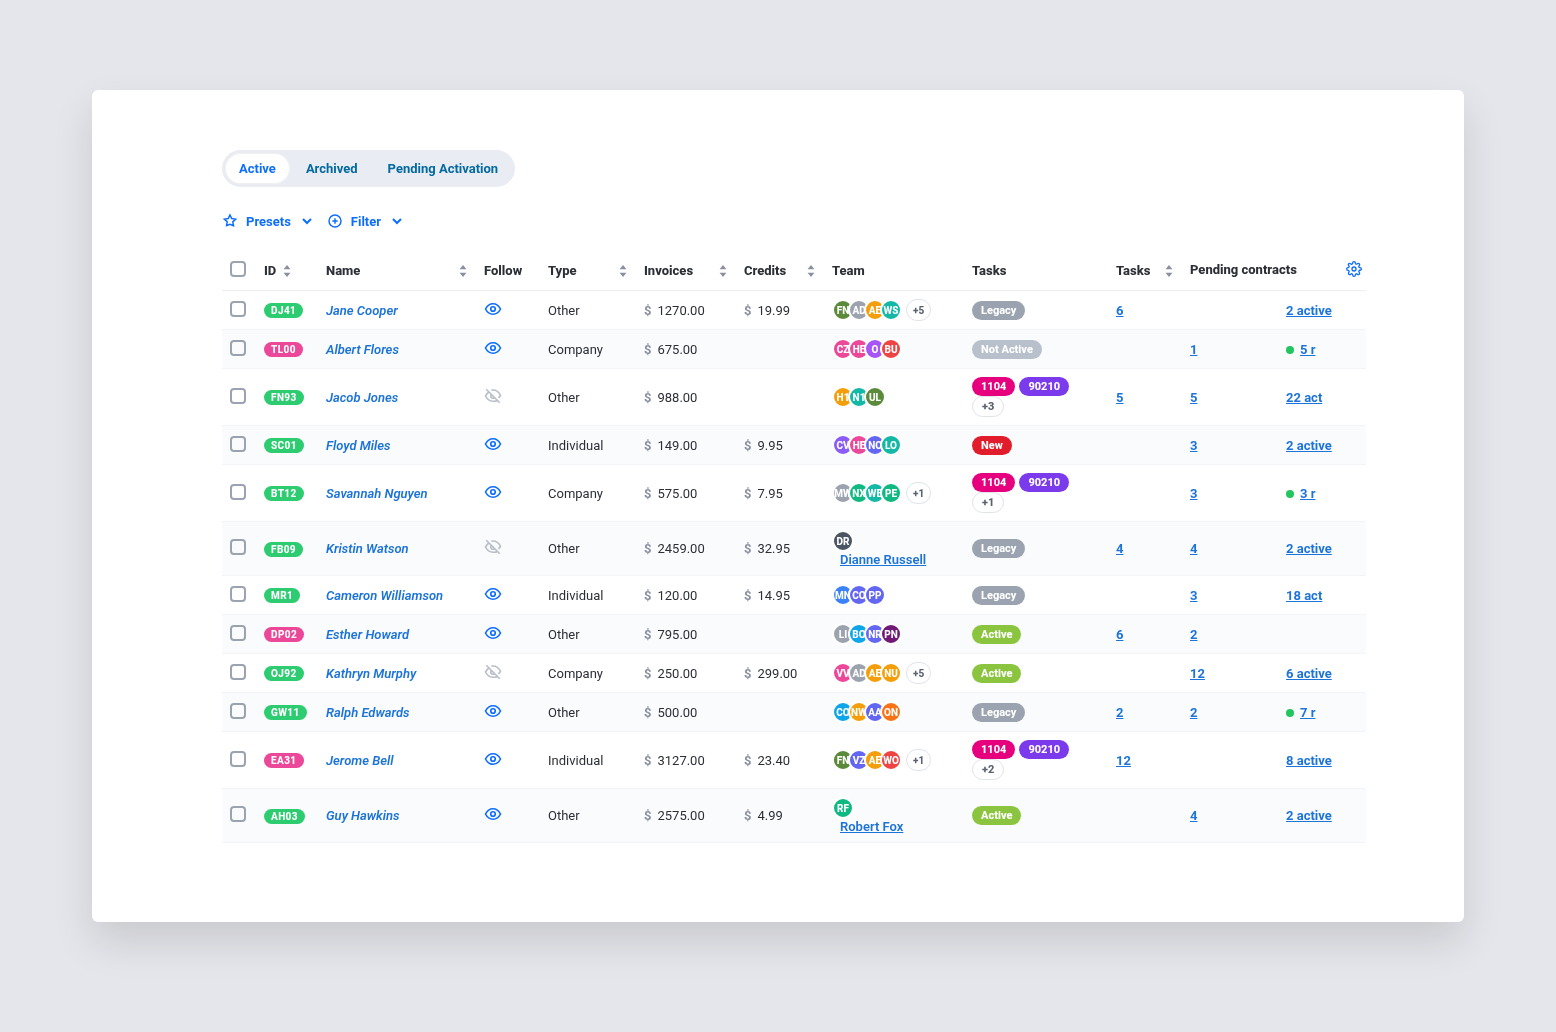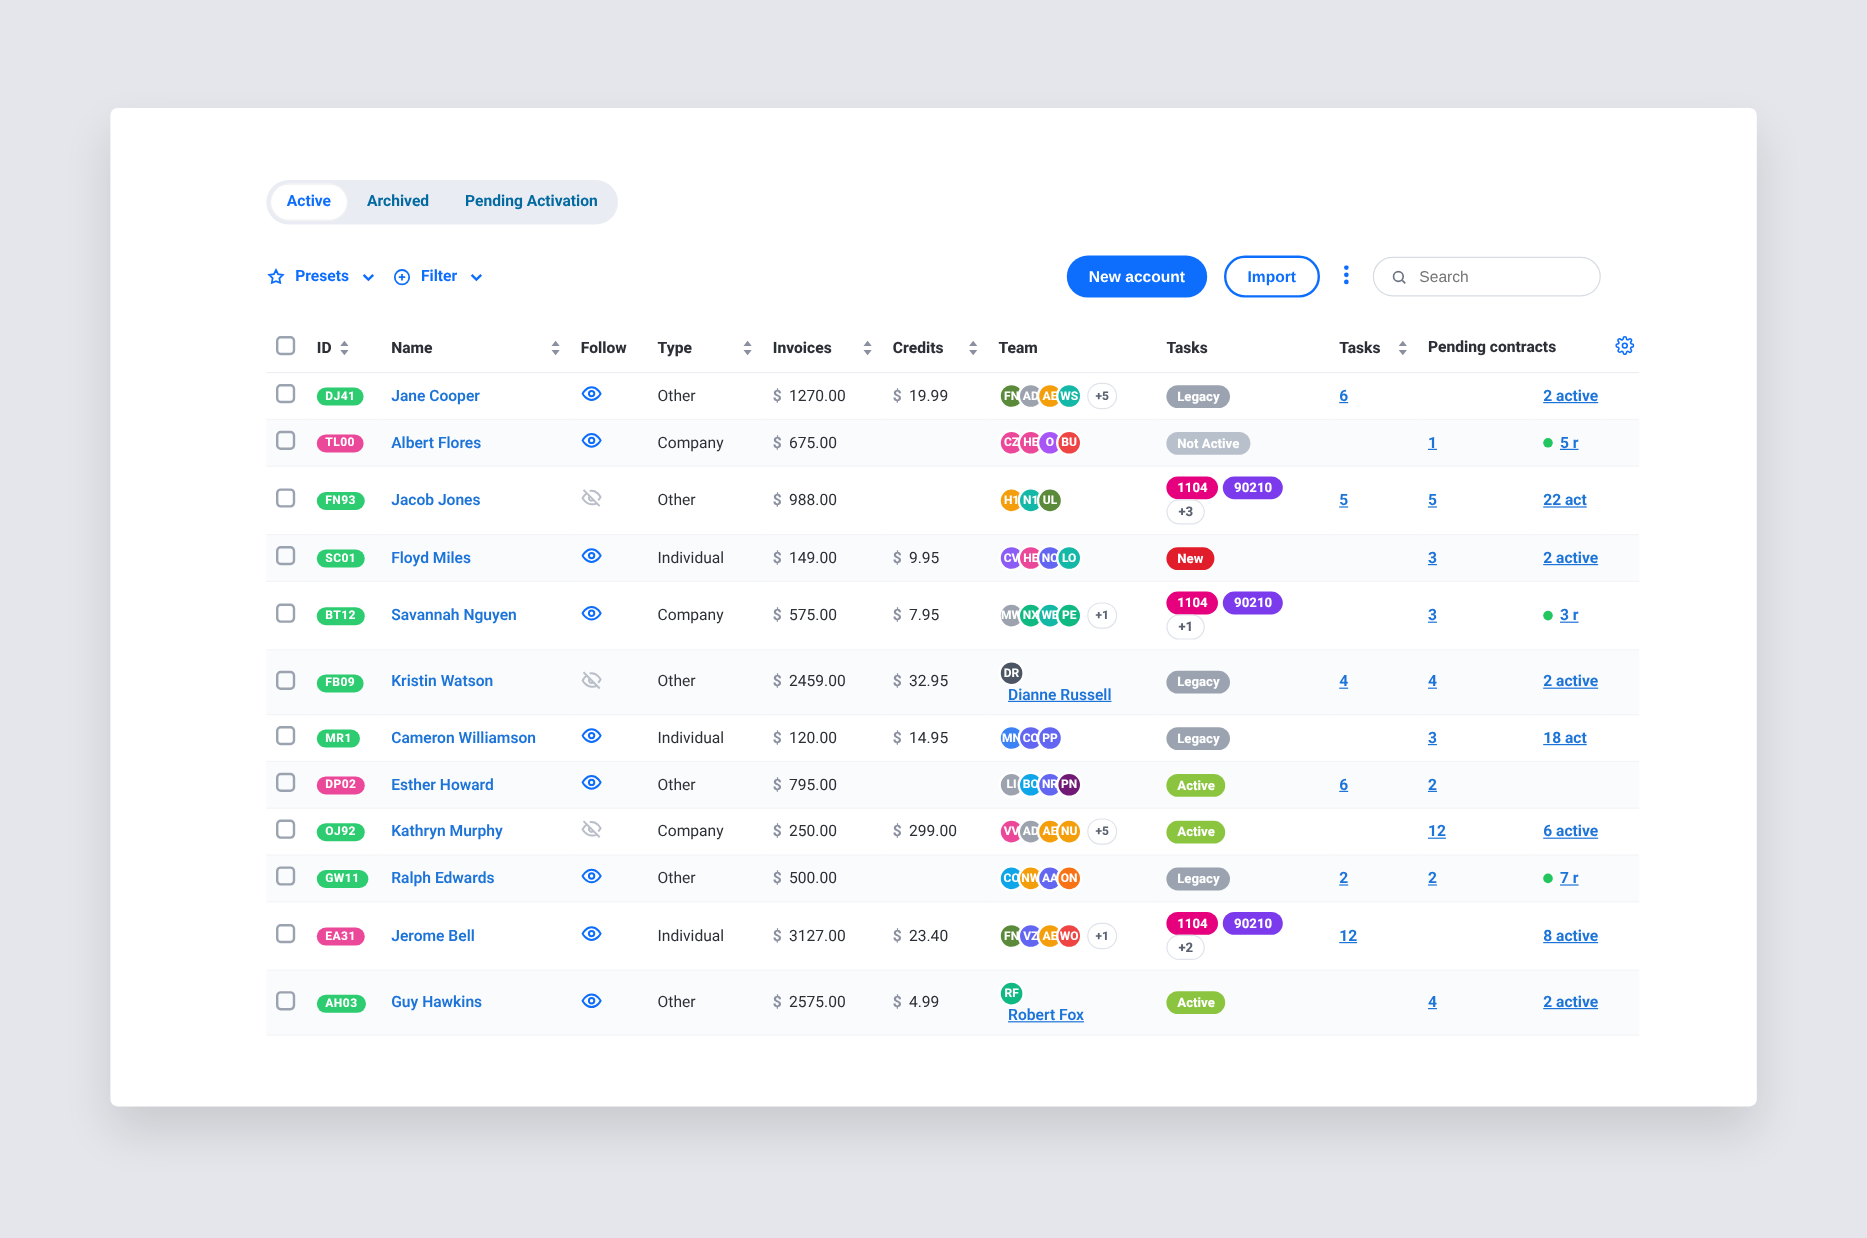--- a/index.html
+++ b/index.html
@@ -82,21 +82,21 @@
   tbody tr:nth-child(even) td { background:#fafbfd; }
   .sort { display:inline-flex; align-items:center; gap:6px; }
   .sort svg { width:10px; height:12px; color:#8a90a0; }
 
   .cb { width:16px; height:16px; border:2px solid #9aa3af; border-radius:4px; display:inline-block; }
 
   .id-pill { display:inline-block; font-size:10px; font-weight:800; color:#fff; padding:2px 7px; border-radius:999px; letter-spacing:0.4px; }
   .id-green { background:#2ecc71; }
   .id-orange { background:#ec4899; }
 
-  .name-link { color: var(--link); font-weight:600; text-decoration:none; }
+  .name-link { color: var(--link); font-weight:600; text-decoration:none;font-style:italic; }
 
   .eye { color: var(--blue); }
   .eye-off { color:#b9bec8; }
 
   .money { white-space:nowrap; }
   .money .cur { color:#8a90a0; margin-right:6px; font-weight:700; }
 
   .avatars { display:flex; align-items:center; }
   .av { width:22px; height:22px; border-radius:999px; display:inline-flex; align-items:center; justify-content:center; font-size:10px; font-weight:800; color:#fff; border:2px solid #fff; margin-left:-6px; }
   .av:first-child { margin-left:0; }
@@ -161,38 +161,20 @@
             <svg viewBox="0 0 24 24" fill="none" stroke="currentColor" stroke-width="2.2">
                 <circle cx="12" cy="12" r="9"></circle>
                 <path d="M12 8v8M8 12h8"></path>
               </svg>
             <span>Filter</span>
             <svg class="chev" viewBox="0 0 24 24" fill="none" stroke="currentColor" stroke-width="3">
                 <path d="M6 9l6 6 6-6"></path>
               </svg>
           </div>
         </div>
-        <div class="toolbar-right">
-          <button class="btn-primary">New account</button>
-          <button class="btn-outline">Import</button>
-          <span class="kebab">
-            <svg width="4" height="16" viewBox="0 0 4 16" fill="currentColor">
-                <circle cx="2" cy="2" r="2"></circle>
-                <circle cx="2" cy="8" r="2"></circle>
-                <circle cx="2" cy="14" r="2"></circle>
-              </svg>
-          </span>
-          <div class="search-wrap">
-            <svg viewBox="0 0 24 24" fill="none" stroke="currentColor" stroke-width="2.4">
-                <circle cx="11" cy="11" r="7"></circle>
-                <path d="M21 21l-4.3-4.3"></path>
-              </svg>
-            <input placeholder="Search" style="">
-          </div>
-        </div>
       </div>
 
       <div class="table-wrap">
         <table>
           <colgroup>
             <col class="col-check">
               <col class="col-id">
               <col class="col-name">
               <col class="col-follow">
               <col class="col-type">

